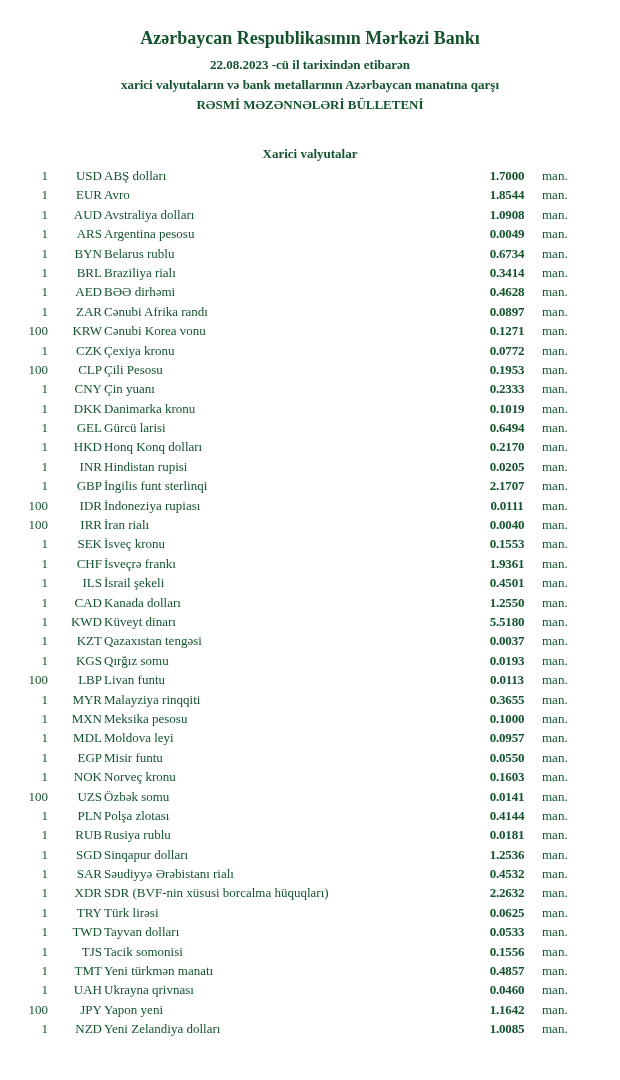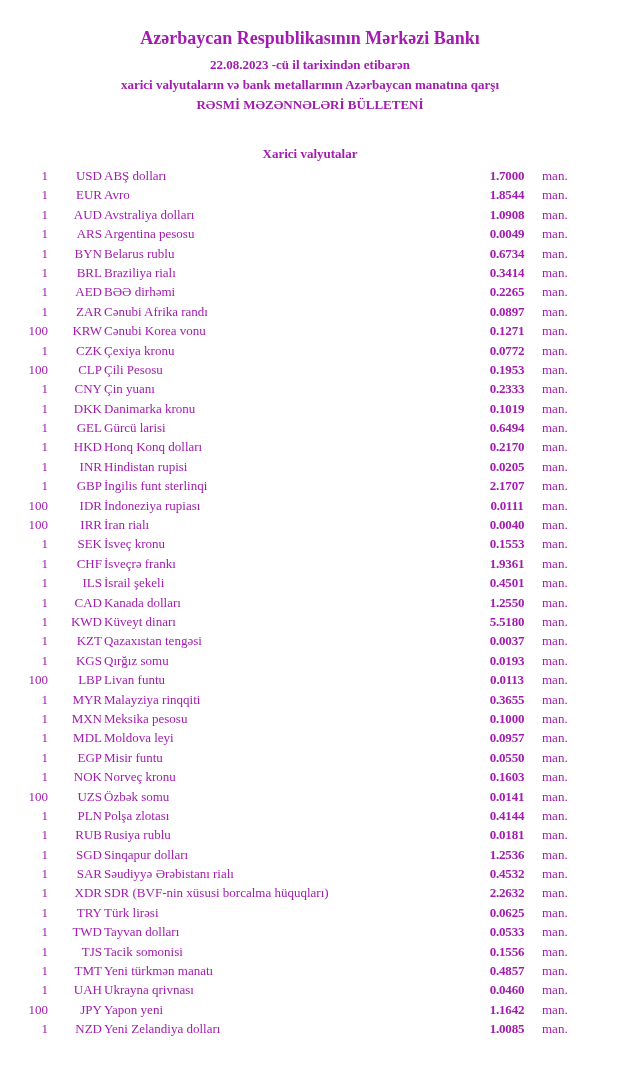--- a/index.html
+++ b/index.html
@@ -2,21 +2,21 @@
 <html><head>
 <meta charset="utf-8">
 <style>
   html, body { margin: 0; padding: 0; background: #ffffff; }
   .page {
     position: relative;
     width: 620px;
     height: 1080px;
     background: #ffffff;
     font-family: "Liberation Serif", serif;
-    color: #a21caf;
+    color: #14532d;
     overflow: hidden;
   }
   .header { text-align: center; padding-top: 26px; }
   .title {
     font-size: 18px;
     font-weight: bold;
     line-height: 24px;
     margin-bottom: 5px;
   }
   .subtitle {
@@ -100,21 +100,21 @@
       <span class="qty">1</span>
       <span class="code">BRL</span>
       <span class="name">Braziliya rialı</span>
       <span class="rate">0.3414</span>
       <span class="unit">man.</span>
     </div>
       <div class="row">
       <span class="qty">1</span>
       <span class="code">AED</span>
       <span class="name">BƏƏ dirhəmi</span>
-      <span class="rate">0.2265</span>
+      <span class="rate">0.4628</span>
       <span class="unit">man.</span>
     </div>
       <div class="row">
       <span class="qty">1</span>
       <span class="code">ZAR</span>
       <span class="name">Cənubi Afrika randı</span>
       <span class="rate">0.0897</span>
       <span class="unit">man.</span>
     </div>
       <div class="row">

